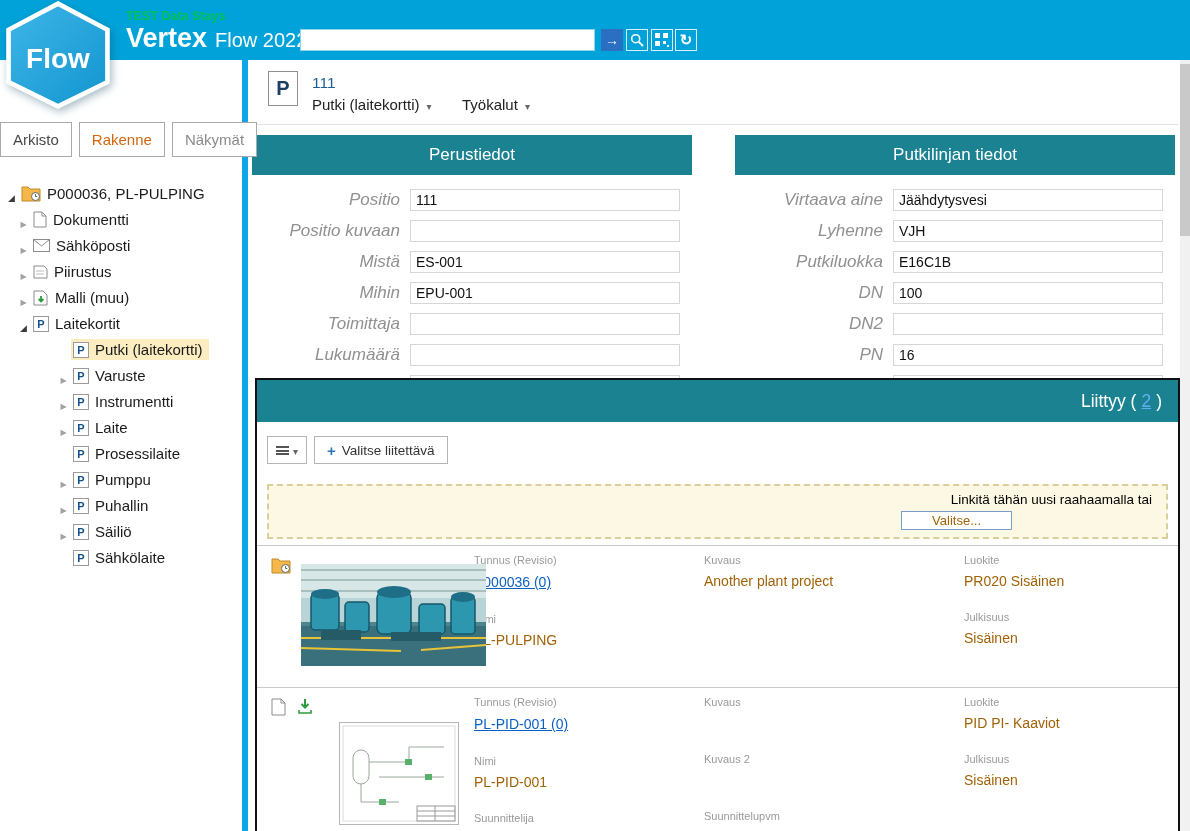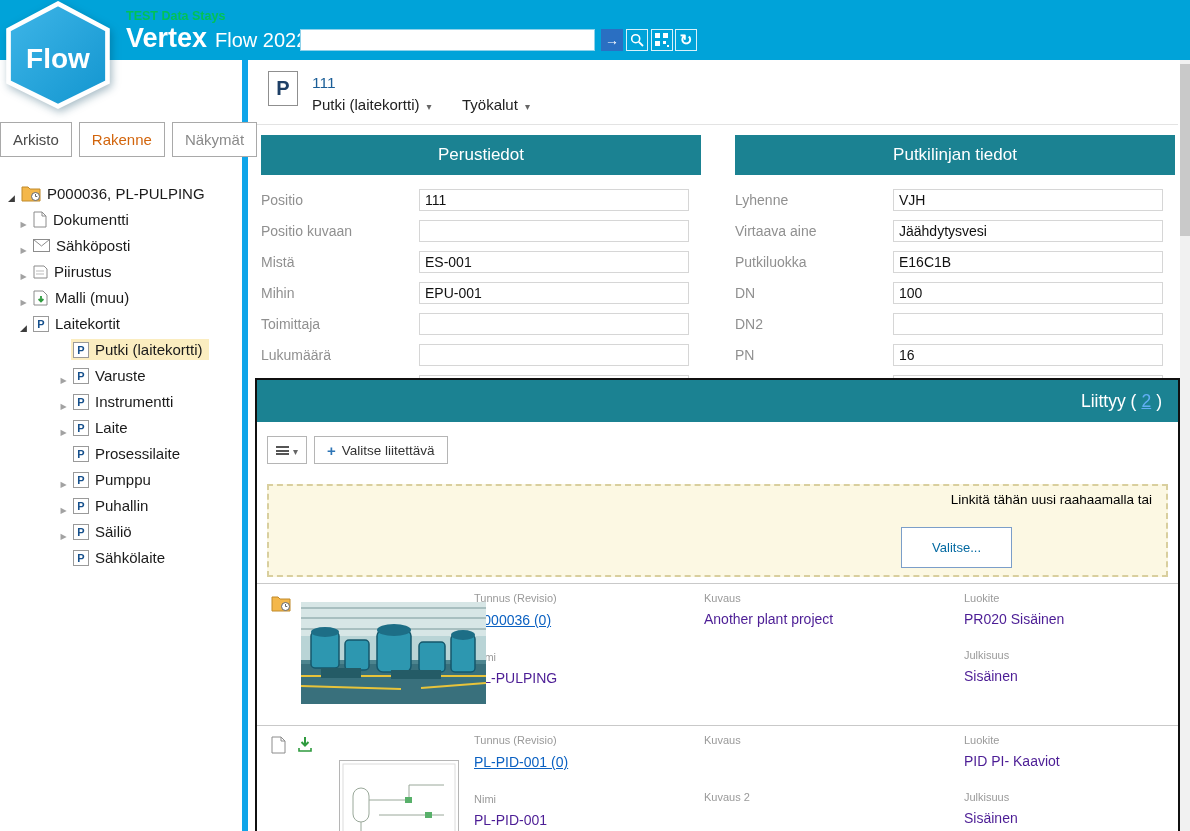--- a/index.html
+++ b/index.html
@@ -44,49 +44,49 @@
 
   
   .main-divider { position:absolute; left:255px; top:124px; width:923px; height:1px; background:#e3e3e3; }
   .rec-icon { position:absolute; left:268px; top:71px; width:30px; height:35px; border:1px solid #8f8f8f; display:flex; align-items:center; justify-content:center; font-size:20px; font-weight:bold; color:#1d3f66; background:#fff; }
   .rec-id { position:absolute; left:312px; top:74px; font-size:15.5px; color:#1b5e97; }
   .rec-menu { position:absolute; top:96px; font-size:15px; color:#222; display:flex; align-items:center; gap:7px; cursor:pointer; }
   .caret::before { content:"▾"; font-size:10px; color:#666; }
 
   
   .panel { position:absolute; top:135px; width:440px; }
-  .panel.leftp { left:261px; } .panel.rightp { left:735px; }
+  .panel.leftp { left:252px; } .panel.rightp { left:735px; }
   .panel-h { height:40px; background:#1b8292; color:#fff; font-size:17px; display:flex; align-items:center; justify-content:center; font-weight:400; }
   .fields { padding-top:9px; }
   .frow { display:flex; align-items:center; height:31px; }
-  .flabel { width:158px; flex:0 0 158px; color:#909090; font-size:14px; padding-right:10px; white-space:nowrap; }
+  .flabel { width:158px; flex:0 0 158px; text-align:right; color:#909090; font-size:17px; padding-right:10px; white-space:nowrap;font-style:italic; }
   .fin { flex:1; height:22px; border:1px solid #d6d6d6; font-size:14px; padding:0 5px; color:#111; font-family:inherit; margin-right:12px; }
 
   
   .dialog { position:absolute; left:255px; top:378px; width:925px; height:455px; background:#fff; border:2px solid #101010; z-index:50; }
   .dhead { height:42px; background:#1b8292; display:flex; align-items:center; justify-content:flex-end; gap:5px; padding-right:16px; color:#fff; font-size:17.5px; }
   .dcount { color:#62aef5; text-decoration:underline; cursor:pointer; }
   .dtoolbar { padding:14px 10px 10px 10px; display:flex; align-items:center; }
   .menu-btn { width:40px; height:28px; border:1px solid #b5b5b5; background:#fff; display:inline-flex; align-items:center; justify-content:center; gap:4px; cursor:pointer; }
   .hamb { width:13px; height:9px; border-top:2px solid #555; border-bottom:2px solid #555; position:relative; }
   .hamb::after { content:""; position:absolute; left:0; top:2.5px; width:13px; height:2px; background:#555; }
   .add-btn { height:28px; border:1px solid #b5b5b5; background:#fff; display:inline-flex; align-items:center; padding:0 12px; margin-left:7px; font-size:13.5px; color:#333; cursor:pointer; gap:6px; }
   .plus { color:#2e75b6; font-weight:bold; font-size:15px; }
   .dropzone { margin:10px 10px 6px 10px; background:#fcf8e3; border:2px dashed #d9cf9e; padding:6px 14px 7px; display:flex; flex-direction:column; align-items:flex-end; }
   .dz-hint { font-size:13.5px; color:#000000; }
-  .dz-btn { margin-top:20px; margin-right:140px; border:1px solid #7b9ec9; background:#fff; padding:12px 30px; font-size:13px; color:#0369a1; cursor:pointer; font-family:inherit; }
+  .dz-btn { margin-top:4px; margin-right:140px; border:1px solid #7b9ec9; background:#fff; padding:1px 30px; font-size:13px; color:#a16207; cursor:pointer; font-family:inherit; }
 
   .litem { display:grid; grid-template-columns:205px 230px 260px 1fr; padding:8px 10px 8px 12px; border-top:1px solid #c9c9c9; position:relative; }
   .litem.r1 { min-height:142px; margin-top:6px; }
   .litem.r2 { min-height:160px; }
   .lthumbcell { position:relative; }
   .rowicon { position:absolute; top:2px; display:inline-flex; }
   .lgroup { margin-bottom:22px; }
   .llabel { font-size:11px; color:#9a9a9a; margin-bottom:7px; white-space:nowrap; }
-  .lvalue { font-size:14px; color:#4c1d95; min-height:16px; }
+  .lvalue { font-size:14px; color:#a16207; min-height:16px; }
   .link { color:#0b61c2; text-decoration:underline; cursor:pointer; }
   .thumb1 { margin:10px 0 0 32px; width:185px; height:102px; display:block; }
   .thumb2 { margin:26px 0 0 70px; width:120px; height:103px; display:block; }
 
   
   .vscroll { position:absolute; right:0; top:60px; width:10px; height:771px; background:#f1f1f1; z-index:60; }
   .vthumb { position:absolute; left:0; top:4px; width:10px; height:172px; background:#c9c9c9; }
 </style>
 </head>
 <body>
@@ -340,26 +340,26 @@
         <span class="flabel">Luokite</span>
         <input class="fin" value="" style="">
       </div>
   </div>
 </div>
 
 <div class="panel rightp">
   <div class="panel-h">Putkilinjan tiedot</div>
   <div class="fields">
     <div class="frow">
+        <span class="flabel">Virtaava aine</span>
+        <input class="fin" value="Jäähdytysvesi" style="">
+      </div>
+    <div class="frow">
         <span class="flabel">Lyhenne</span>
         <input class="fin" value="VJH" style="">
-      </div>
-    <div class="frow">
-        <span class="flabel">Virtaava aine</span>
-        <input class="fin" value="Jäähdytysvesi" style="">
       </div>
     <div class="frow">
         <span class="flabel">Putkiluokka</span>
         <input class="fin" value="E16C1B" style="">
       </div>
     <div class="frow">
         <span class="flabel">DN</span>
         <input class="fin" value="100" style="">
       </div>
     <div class="frow">

